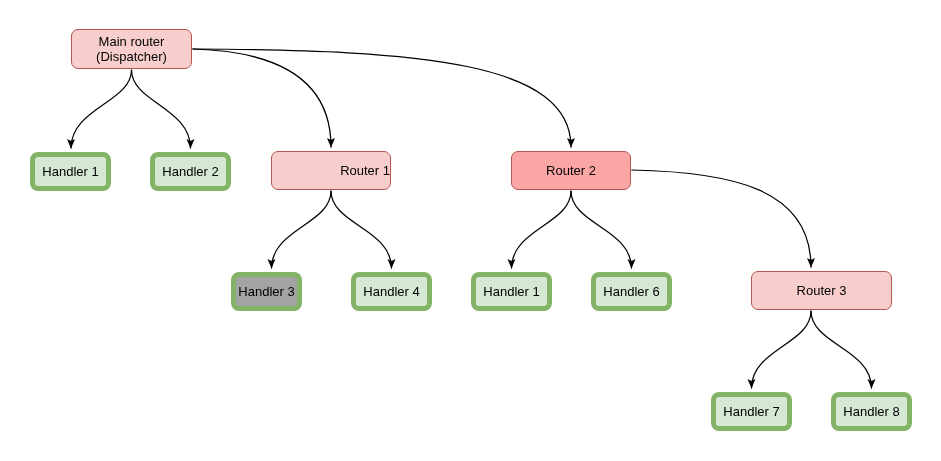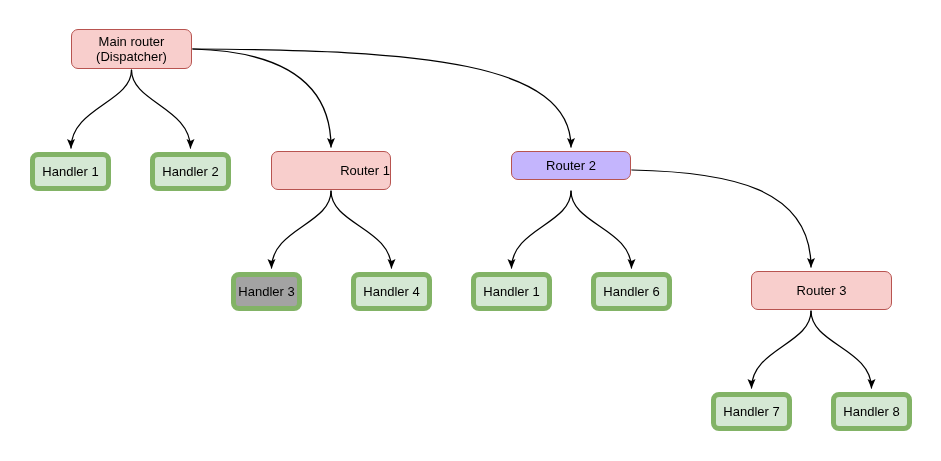--- a/index.html
+++ b/index.html
@@ -75,21 +75,21 @@
         <path d="M 811 311 C 811 344, 871.5 349, 871.5 388" fill="none" stroke="#000000" stroke-width="1.25" stroke-linecap="round" marker-end="url(#arrowhead)"></path>
       </g>
   </svg>
 
   <div id="nodes-layer">
       <div class="node node-router" style="left: 71px; top: 29px; width: 121px; height: 40px; background: rgb(248, 206, 204); border-color: rgb(184, 84, 80); color: rgb(0, 0, 0);"><span>Main router
 (Dispatcher)</span></div>
       <div class="node node-handler" style="left: 30px; top: 152px; width: 81px; height: 39px; background: rgb(213, 232, 212); border-color: rgb(130, 179, 102); color: rgb(0, 0, 0);"><span>Handler 1</span></div>
       <div class="node node-handler" style="left: 150px; top: 152px; width: 81px; height: 39px; background: rgb(213, 232, 212); border-color: rgb(130, 179, 102); color: rgb(0, 0, 0);"><span>Handler 2</span></div>
       <div class="node node-router" style="left: 271px; top: 151px; width: 120px; height: 39px; background: rgb(248, 206, 204); border-color: rgb(184, 84, 80); color: rgb(0, 0, 0); justify-content: flex-end;"><span>Router 1</span></div>
-      <div class="node node-router" style="left: 511px; top: 151px; width: 120px; height: 29px; background: #c4b5fd; border-color: rgb(184, 84, 80); color: rgb(0, 0, 0);"><span>Router 2</span></div>
+      <div class="node node-router" style="left: 511px; top: 151px; width: 120px; height: 39px; background: #fca5a5; border-color: rgb(184, 84, 80); color: rgb(0, 0, 0);"><span>Router 2</span></div>
       <div class="node node-handler" style="left: 231px; top: 272px; width: 71px; height: 39px; background: #a3a3a3; border-color: rgb(130, 179, 102); color: rgb(0, 0, 0);"><span>Handler 3</span></div>
       <div class="node node-handler" style="left: 351px; top: 272px; width: 81px; height: 39px; background: rgb(213, 232, 212); border-color: rgb(130, 179, 102); color: rgb(0, 0, 0);"><span>Handler 4</span></div>
       <div class="node node-handler" style="left: 471px; top: 272px; width: 81px; height: 39px; background: rgb(213, 232, 212); border-color: rgb(130, 179, 102); color: rgb(0, 0, 0);"><span>Handler 1</span></div>
       <div class="node node-handler" style="left: 591px; top: 272px; width: 81px; height: 39px; background: rgb(213, 232, 212); border-color: rgb(130, 179, 102); color: rgb(0, 0, 0);"><span>Handler 6</span></div>
       <div class="node node-router" style="left: 751px; top: 271px; width: 141px; height: 39px; background: rgb(248, 206, 204); border-color: rgb(184, 84, 80); color: rgb(0, 0, 0);"><span>Router 3</span></div>
       <div class="node node-handler" style="left: 711px; top: 392px; width: 81px; height: 39px; background: rgb(213, 232, 212); border-color: rgb(130, 179, 102); color: rgb(0, 0, 0);"><span>Handler 7</span></div>
       <div class="node node-handler" style="left: 831px; top: 392px; width: 81px; height: 39px; background: rgb(213, 232, 212); border-color: rgb(130, 179, 102); color: rgb(0, 0, 0);"><span>Handler 8</span></div>
     </div>
 
 </div>

